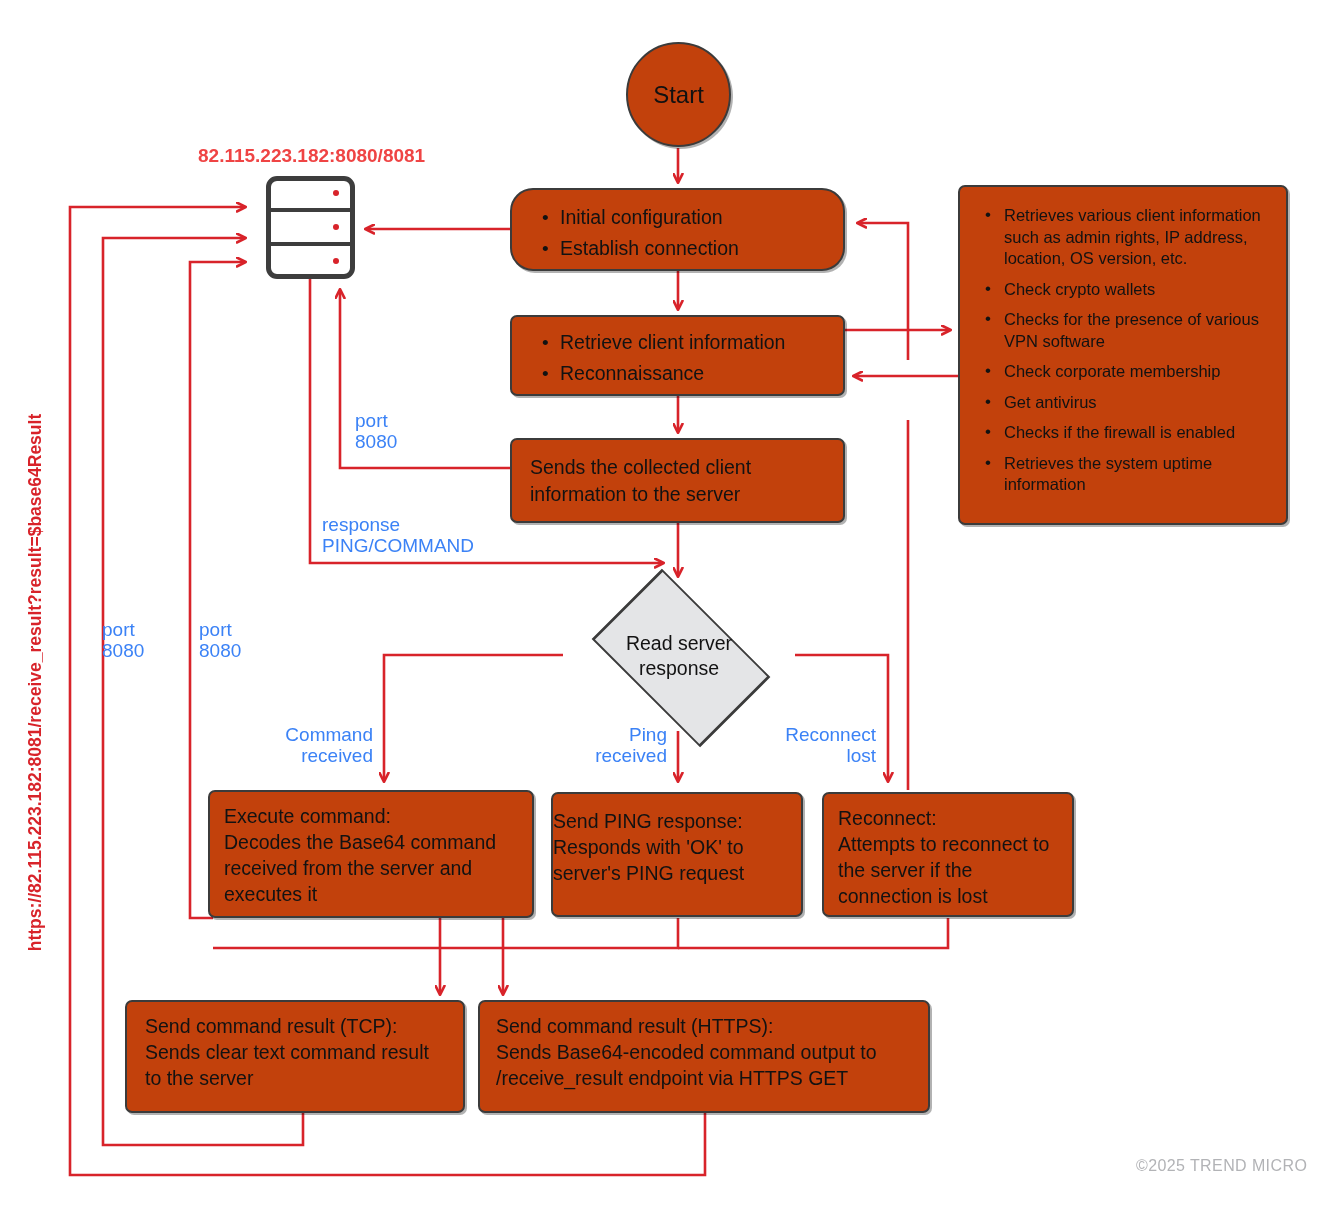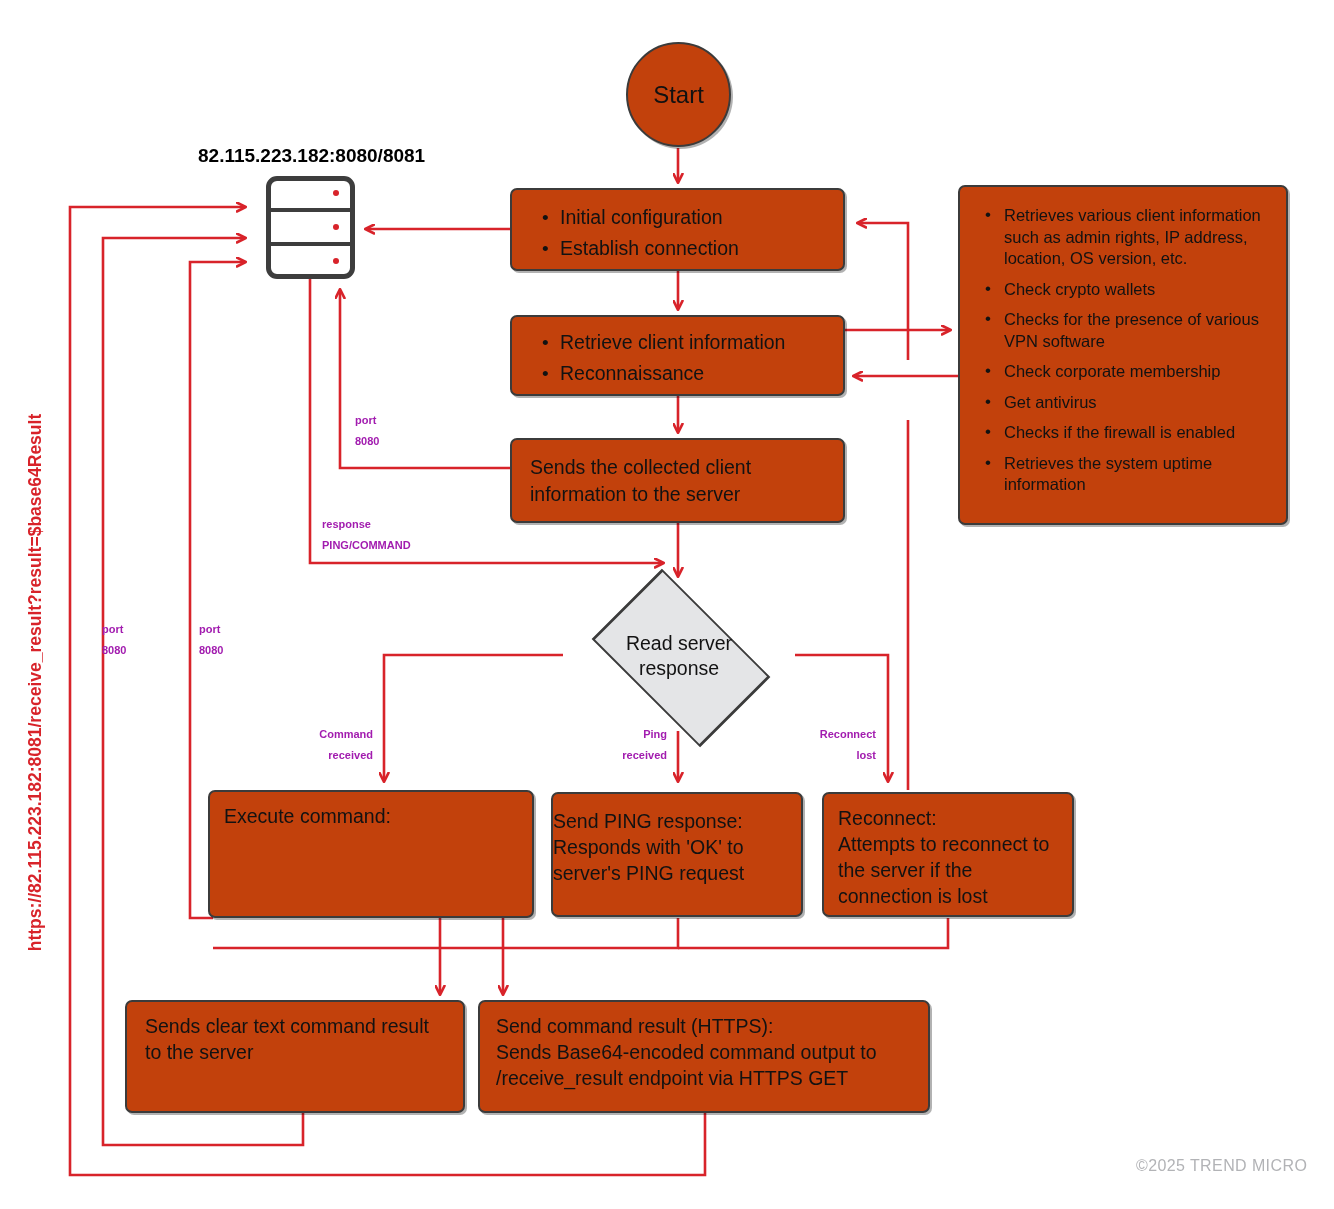--- a/index.html
+++ b/index.html
@@ -33,25 +33,25 @@
      display:flex;flex-direction:column;align-items:center;justify-content:center;
      font-size:19.5px;line-height:25px;color:#121212;text-align:center;}
 
   
   #server-icon{position:absolute;left:266px;top:176px;width:89px;height:103px;}
   #server-icon .shell{position:absolute;inset:0;border:5px solid #3d3d3d;border-radius:11px;background:#fff;}
   #server-icon .div1{position:absolute;left:0;right:0;top:32px;height:4px;background:#3d3d3d;}
   #server-icon .div2{position:absolute;left:0;right:0;top:66px;height:4px;background:#3d3d3d;}
   #server-icon .dot{position:absolute;right:16px;width:6px;height:6px;border-radius:50%;background:#d8232a;}
 
-  .rlabel{position:absolute;color:#a21caf;font-size:11px;line-height:21px;font-weight:700;white-space:pre;}
+  .rlabel{position:absolute;color:#3b82f6;font-size:19px;line-height:21px;font-weight:400;white-space:pre;}
   .rlabel.r{text-align:right;}
   #vert-url{position:absolute;left:-245px;top:672px;width:560px;color:#d8232a;font-size:17.5px;
      font-weight:600;transform:rotate(-90deg);text-align:center;white-space:nowrap;}
-  #ip-label{position:absolute;left:198px;top:145px;color:#000000;font-size:19px;font-weight:600;}
+  #ip-label{position:absolute;left:198px;top:145px;color:#ef4444;font-size:19px;font-weight:600;}
   #copyright{position:absolute;left:1136px;top:1157px;color:#b2b3b6;font-size:16px;letter-spacing:0.4px;}
 </style>
 </head>
 <body>
 
 <div id="stage">
 
   <svg id="wires" viewBox="0 0 1334 1209">
     <defs>
       <marker id="ah" markerWidth="11" markerHeight="11" refX="9.2" refY="5.5" orient="auto" markerUnits="userSpaceOnUse">
@@ -110,21 +110,21 @@
 
   <div id="server-icon">
     <div class="shell"></div>
     <div class="div1"></div>
     <div class="div2"></div>
     <div class="dot" style="top:14px"></div>
     <div class="dot" style="top:48px"></div>
     <div class="dot" style="top:82px"></div>
   </div>
 
-  <div class="node" id="init-node" style="left:510px;top:188px;width:335px;height:83px;">
+  <div class="node" id="init-node" style="left:510px;top:188px;width:335px;height:83px;border-radius:23px;">
     <div class="pad" style="padding:12px 26px;">
       <ul class="bullets">
         <li>Initial configuration</li>
         <li>Establish connection</li>
       </ul>
     </div>
   </div>
 
   <div class="node" id="retrieve-node" style="left:510px;top:315px;width:335px;height:81px;">
     <div class="pad" style="padding:10px 26px;">
@@ -159,39 +159,41 @@
         <li>Get antivirus</li>
         <li>Checks if the firewall is enabled</li>
         <li>Retrieves the system uptime information</li>
       </ul>
     </div>
   </div>
 
   <div class="node" id="execute-node" style="left:208px;top:790px;width:326px;height:128px;">
     <div class="pad" style="padding:11px 14px;">
       <div class="txt tight">Execute command:</div>
+      <div class="txt tight">Decodes the Base64 command received from the server and executes it</div>
     </div>
   </div>
 
   <div class="node" id="ping-node" style="left:551px;top:792px;width:252px;height:125px;">
     <div class="pad" style="padding:14px 0;">
       <div class="txt tight">Send PING response:</div>
       <div class="txt tight">Responds with 'OK' to server's PING request</div>
     </div>
   </div>
 
   <div class="node" id="reconnect-node" style="left:822px;top:792px;width:252px;height:125px;">
     <div class="pad" style="padding:11px 14px;">
       <div class="txt tight">Reconnect:</div>
       <div class="txt tight">Attempts to reconnect to the server if the connection is lost</div>
     </div>
   </div>
 
   <div class="node" id="tcp-node" style="left:125px;top:1000px;width:340px;height:113px;">
     <div class="pad" style="padding:11px 18px;">
+      <div class="txt tight">Send command result (TCP):</div>
       <div class="txt tight">Sends clear text command result to the server</div>
     </div>
   </div>
 
   <div class="node" id="https-node" style="left:478px;top:1000px;width:452px;height:113px;">
     <div class="pad" style="padding:11px 16px;">
       <div class="txt tight">Send command result (HTTPS):</div>
       <div class="txt tight">Sends Base64-encoded command output to /receive_result endpoint via HTTPS GET</div>
     </div>
   </div>

